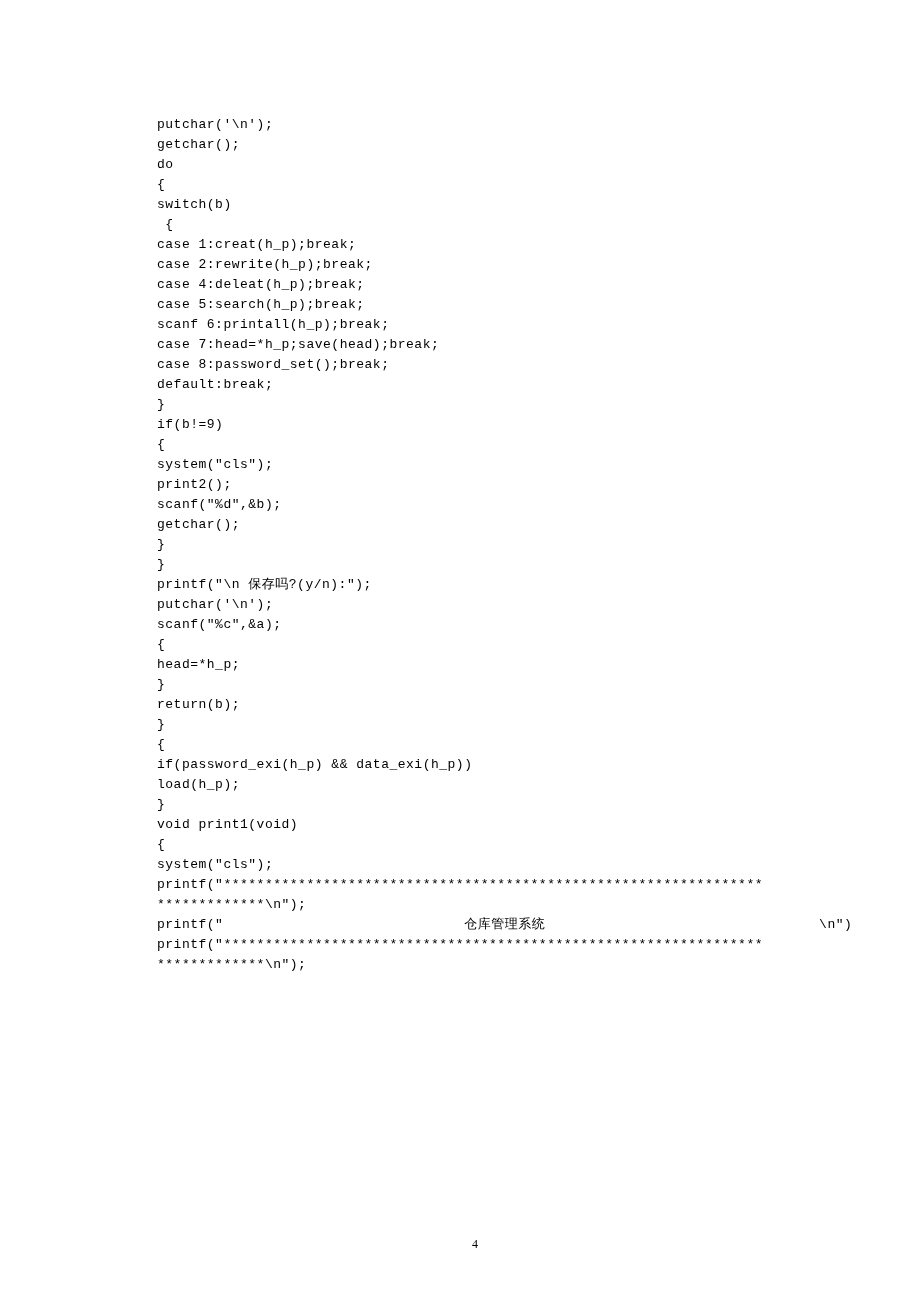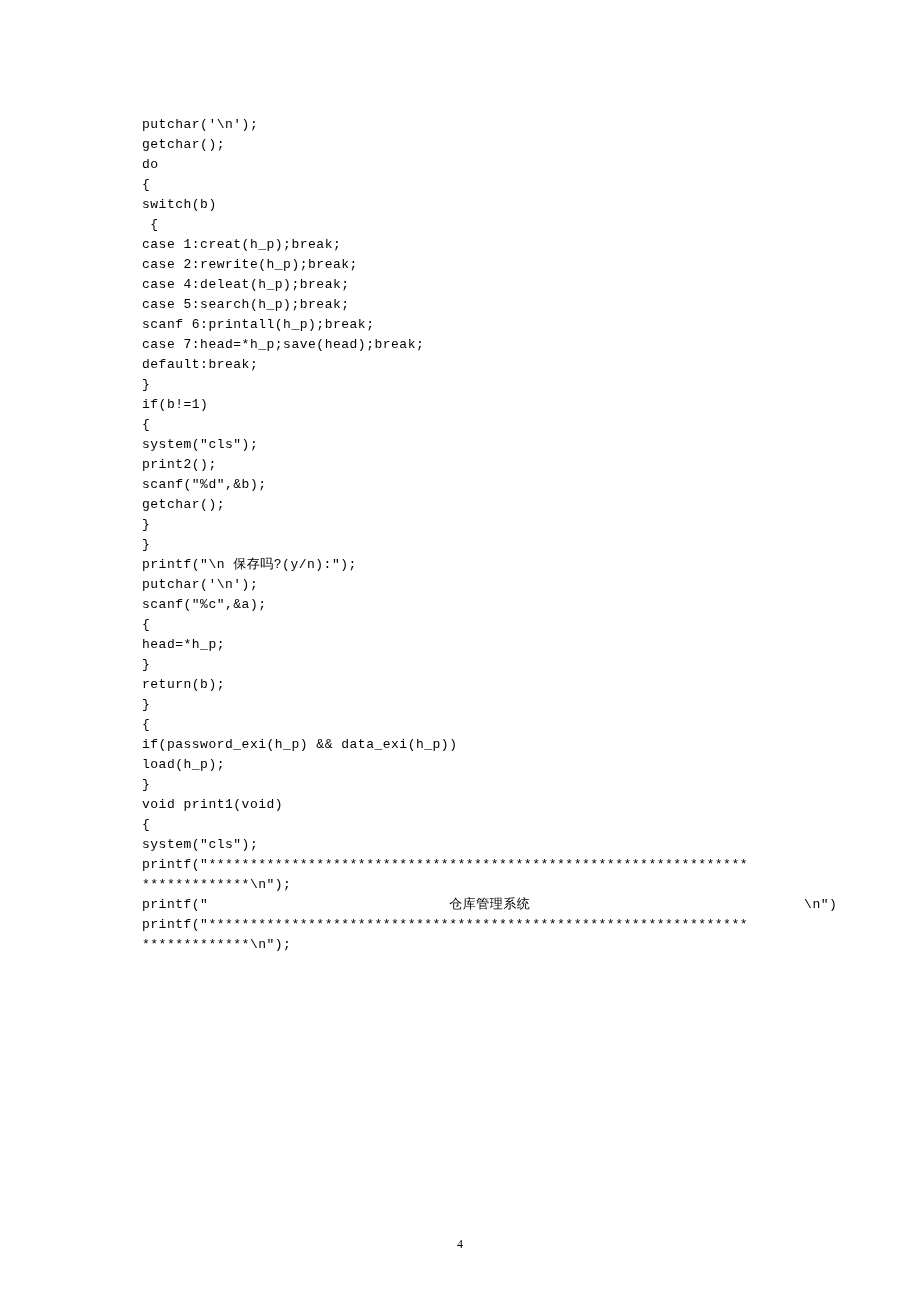--- a/index.html
+++ b/index.html
@@ -5,21 +5,21 @@
   body {
     margin: 0;
     padding: 0;
     background: #ffffff;
     width: 920px;
     font-family: "Courier New", "SimSun", monospace;
   }
   .page {
     width: 920px;
     min-height: 1302px;
-    padding: 115px 0 0 0;
+    padding: 115px 0 0 15px;
     box-sizing: border-box;
     position: relative;
   }
   .code-line {
     font-family: "Courier New", "SimSun", monospace;
     font-size: 13px;
     line-height: 20px;
     white-space: pre;
     color: #000;
     padding-left: 142px;
@@ -45,23 +45,24 @@
     <div class="code-line">do</div>
     <div class="code-line">{</div>
     <div class="code-line">switch(b)</div>
     <div class="code-line"> {</div>
     <div class="code-line">case 1:creat(h_p);break;</div>
     <div class="code-line">case 2:rewrite(h_p);break;</div>
     <div class="code-line">case 4:deleat(h_p);break;</div>
     <div class="code-line">case 5:search(h_p);break;</div>
     <div class="code-line">scanf 6:printall(h_p);break;</div>
     <div class="code-line">case 7:head=*h_p;save(head);break;</div>
+    <div class="code-line">case 8:password_set();break;</div>
     <div class="code-line">default:break;</div>
     <div class="code-line">}</div>
-    <div class="code-line">if(b!=1)</div>
+    <div class="code-line">if(b!=9)</div>
     <div class="code-line">{</div>
     <div class="code-line">system("cls");</div>
     <div class="code-line">print2();</div>
     <div class="code-line">scanf("%d",&amp;b);</div>
     <div class="code-line">getchar();</div>
     <div class="code-line">}</div>
     <div class="code-line">}</div>
     <div class="code-line">printf("\n 保存吗?(y/n):");</div>
     <div class="code-line">putchar('\n');</div>
     <div class="code-line">scanf("%c",&amp;a);</div>

